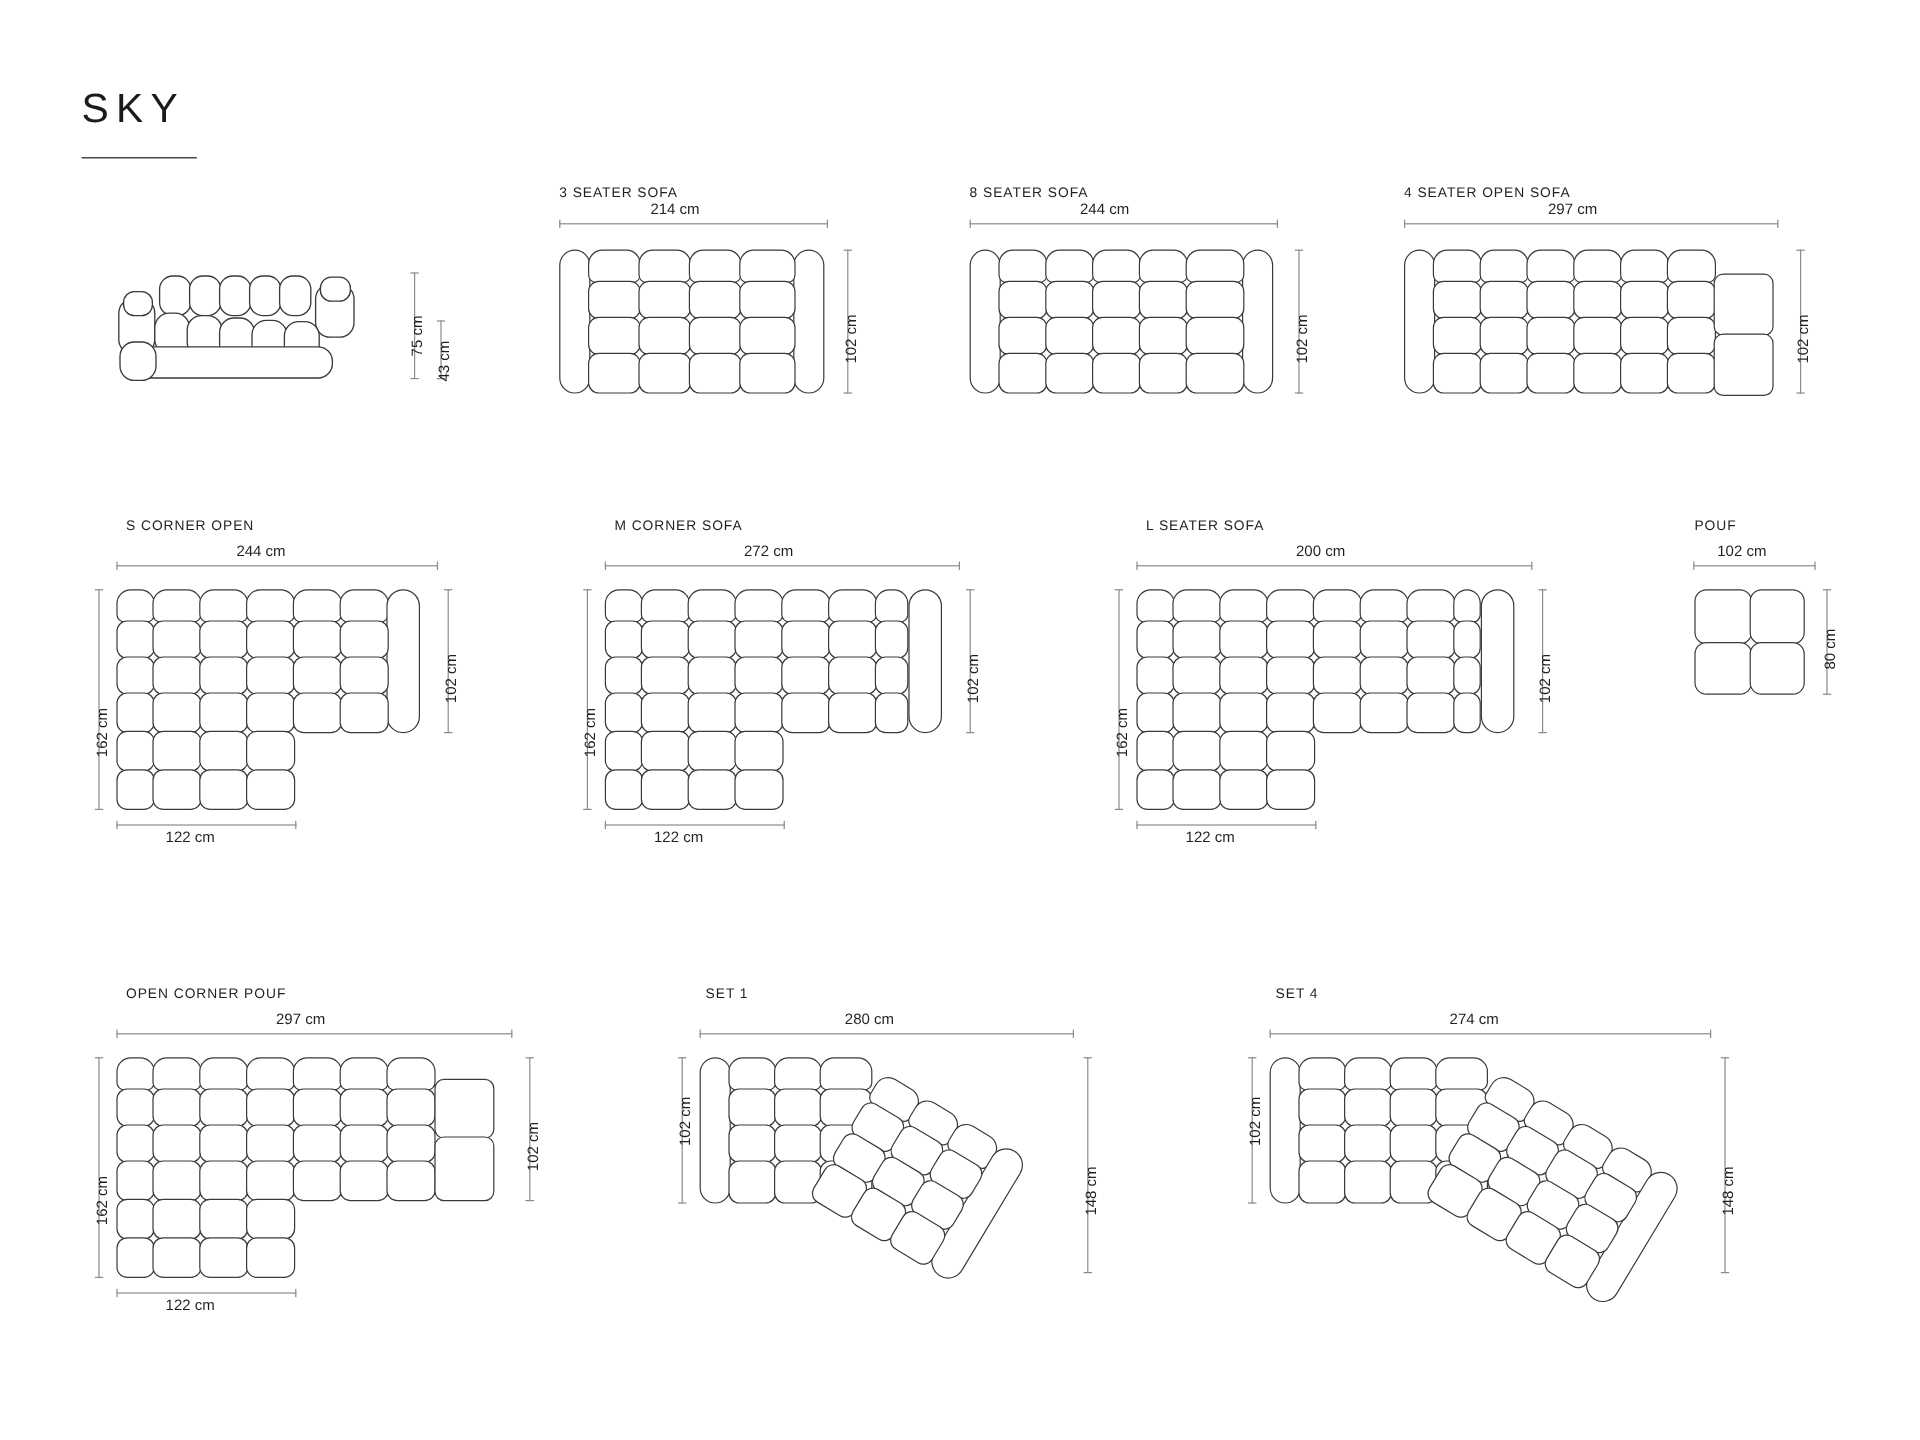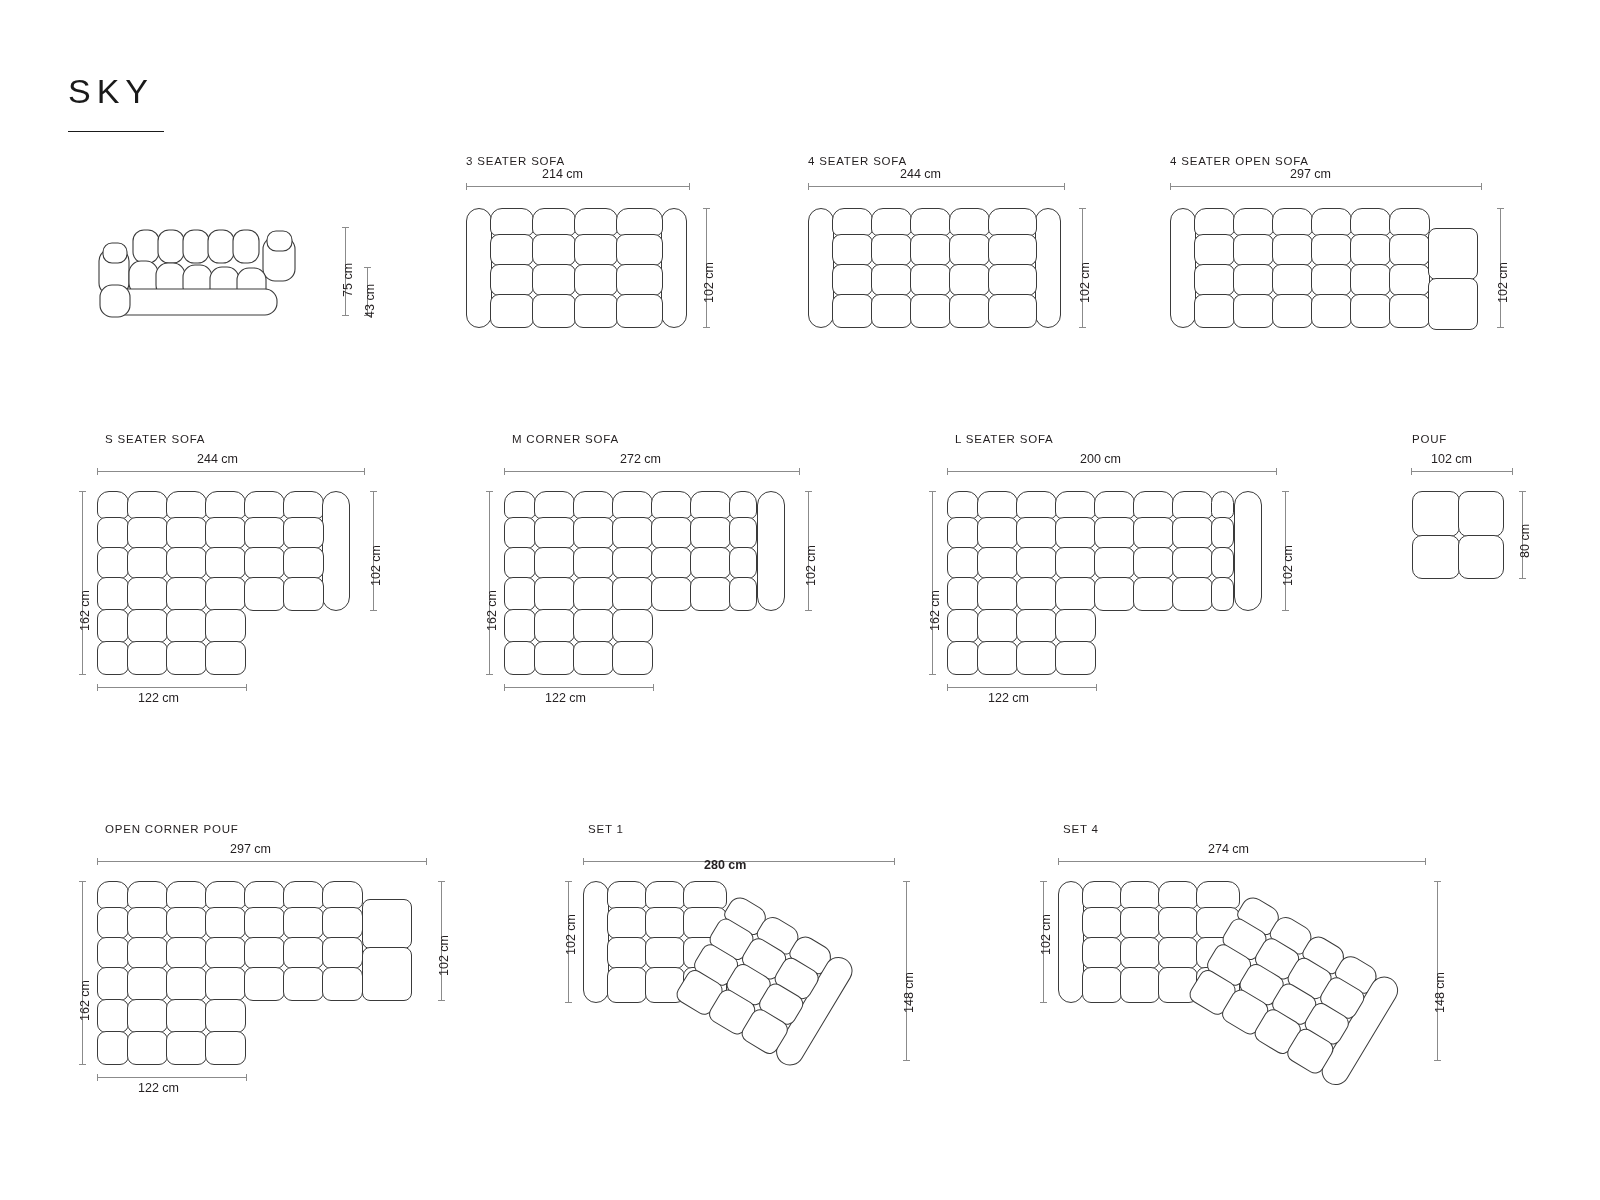--- a/index.html
+++ b/index.html
@@ -134,21 +134,21 @@
       <div class="cell" style="left:150px;top:86px;width:47px;height:34px;"></div>
     </div>
 
     <div class="dim-v" style="left:240px;top:53px;height:120px;"></div>
     <div class="tick-h" style="left:237px;top:53px;"></div>
     <div class="tick-h" style="left:237px;top:172px;"></div>
     <div class="dim-text-v" style="left:236px;top:148px;">102 cm</div>
   </div>
 
   <div class="item" style="left:808px;top:155px;">
-    <div class="item-label" style="left:0px;top:0px;">4 SEATER SOFA</div>
+    <div class="item-label" style="left:0px;top:0px;">8 SEATER SOFA</div>
 
     <div class="dim-h" style="left:0px;top:31px;width:257px;"></div>
     <div class="tick-v" style="left:0px;top:28px;"></div>
     <div class="tick-v" style="left:256px;top:28px;"></div>
     <div class="dim-text" style="left:92px;top:12px;">244 cm</div>
 
     <div class="sofa" style="left:0px;top:53px;width:253px;height:120px;">
       <div class="cell arm" style="left:0px;top:0px;width:26px;height:120px;"></div>
       <div class="cell arm" style="left:227px;top:0px;width:26px;height:120px;"></div>
       <div class="cell back" style="left:24px;top:0px;width:41px;height:28px;"></div>
@@ -218,21 +218,21 @@
       <div class="cell" style="left:258px;top:70px;width:50px;height:52px;border-radius:8px;"></div>
     </div>
 
     <div class="dim-v" style="left:330px;top:53px;height:120px;"></div>
     <div class="tick-h" style="left:327px;top:53px;"></div>
     <div class="tick-h" style="left:327px;top:172px;"></div>
     <div class="dim-text-v" style="left:326px;top:148px;">102 cm</div>
   </div>
 
   <div class="item" style="left:105px;top:433px;">
-    <div class="item-label" style="left:0px;top:0px;">S SEATER SOFA</div>
+    <div class="item-label" style="left:0px;top:0px;">S CORNER OPEN</div>
 
     <div class="dim-h" style="left:-8px;top:38px;width:268px;"></div>
     <div class="tick-v" style="left:-8px;top:35px;"></div>
     <div class="tick-v" style="left:259px;top:35px;"></div>
     <div class="dim-text" style="left:92px;top:19px;">244 cm</div>
 
     <div class="sofa" style="left:-8px;top:58px;width:253px;height:195px;">
 
       <div class="cell back" style="left:0px;top:0px;width:32px;height:28px;"></div>
       <div class="cell back" style="left:30px;top:0px;width:41px;height:28px;"></div>
@@ -506,21 +506,21 @@
     <div class="tick-v" style="left:141px;top:251px;"></div>
     <div class="dim-text" style="left:33px;top:258px;">122 cm</div>
   </div>
 
   <div class="item" style="left:588px;top:823px;">
     <div class="item-label" style="left:0px;top:0px;">SET 1</div>
 
     <div class="dim-h" style="left:-5px;top:38px;width:312px;"></div>
     <div class="tick-v" style="left:-5px;top:35px;"></div>
     <div class="tick-v" style="left:306px;top:35px;"></div>
-    <div class="dim-text" style="left:116px;top:35px;font-weight:bold;">280 cm</div>
+    <div class="dim-text" style="left:116px;top:19px;">280 cm</div>
 
     <div class="sofa" style="left:-5px;top:58px;width:148px;height:125px;">
       <div class="cell arm" style="left:0px;top:0px;width:26px;height:122px;"></div>
       <div class="cell back" style="left:24px;top:0px;width:40px;height:28px;"></div>
       <div class="cell back" style="left:62px;top:0px;width:40px;height:28px;"></div>
       <div class="cell back" style="left:100px;top:0px;width:44px;height:28px;"></div>
       <div class="cell" style="left:24px;top:26px;width:40px;height:32px;"></div>
       <div class="cell" style="left:62px;top:26px;width:40px;height:32px;"></div>
       <div class="cell" style="left:100px;top:26px;width:44px;height:32px;"></div>
       <div class="cell" style="left:24px;top:56px;width:40px;height:32px;"></div>

